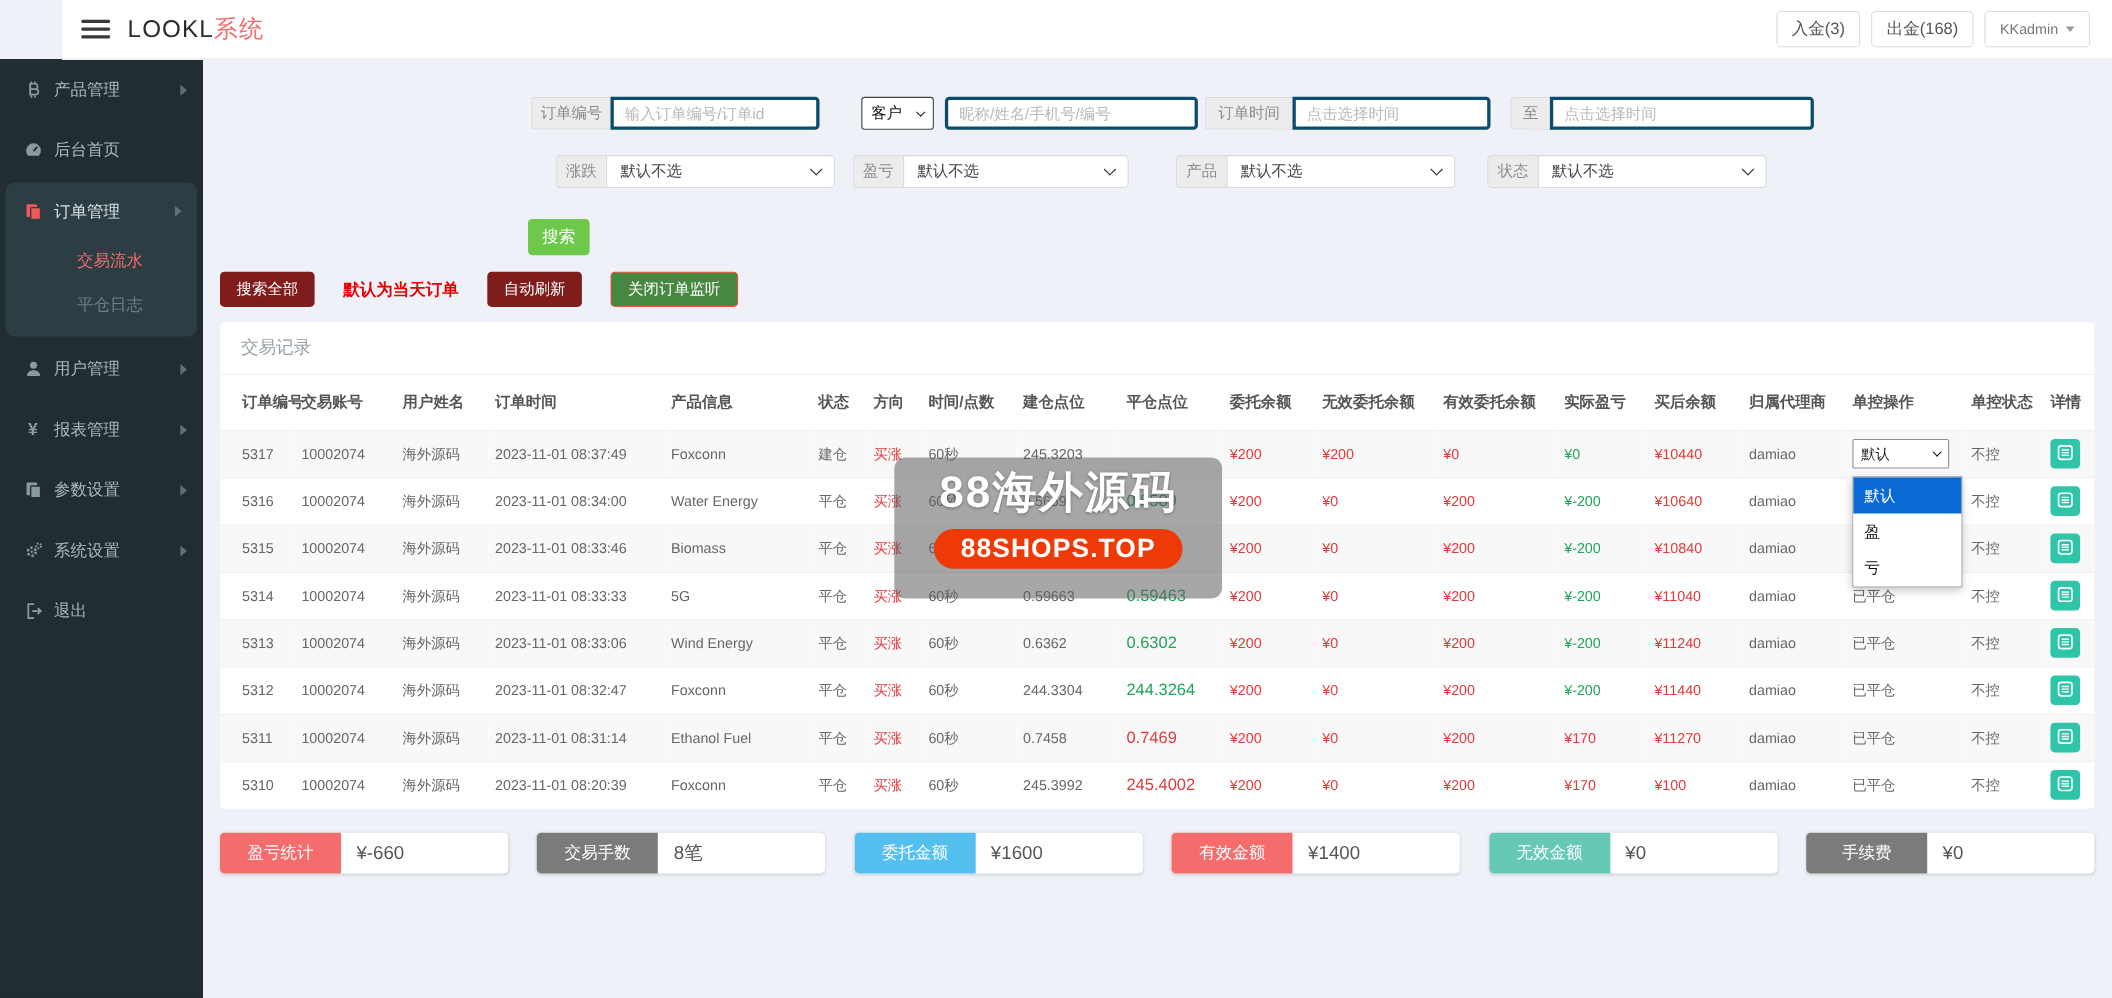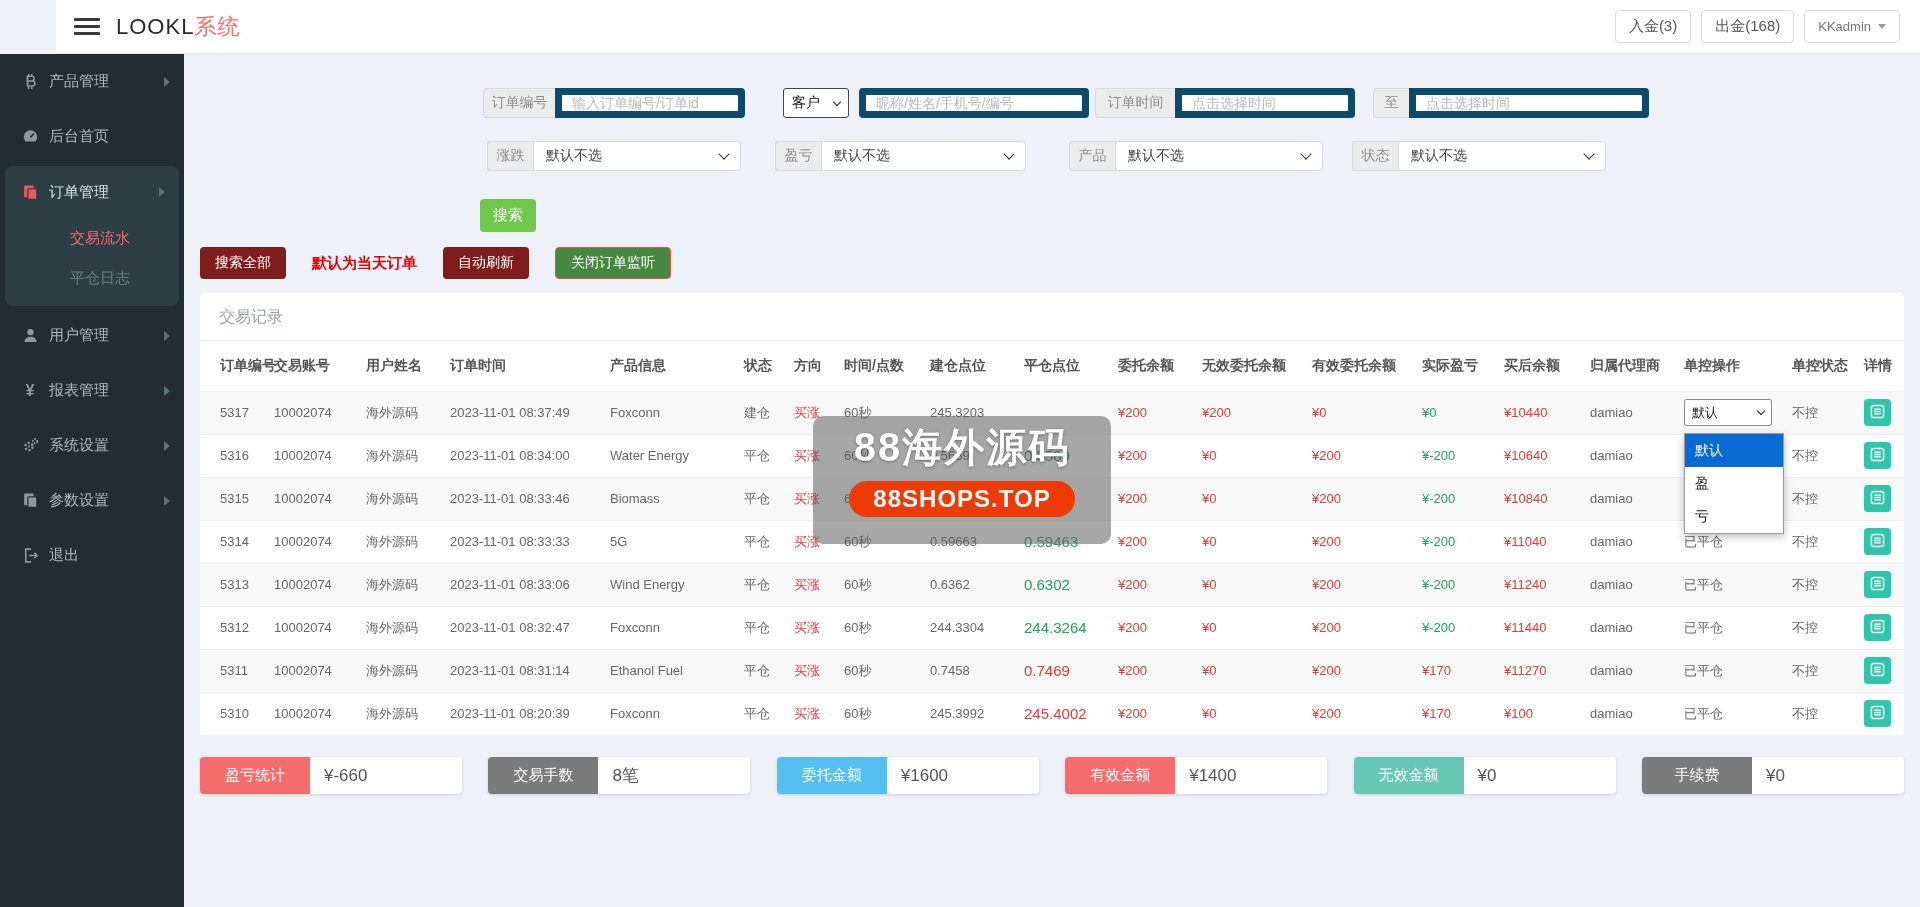--- a/index.html
+++ b/index.html
@@ -37,21 +37,21 @@
   .yen-glyph { font-size:16px; font-weight:bold; }
 
   
   .main { margin-left:184px; padding:54px 16px 0; height:907px; }
   .filter-row { position:relative; height:30px; }
   .fr1 { margin-top:34px; } .fr2 { margin-top:23px; }
   .fgroup { position:absolute; top:0; display:flex; height:30px; }
   .addon { background:#ececec; border:1px solid #d9d9d9; border-right:none;
     border-radius:4px 0 0 4px; color:#8c8c8c; font-size:14px; display:flex;
     align-items:center; justify-content:center; padding:0 10px; white-space:nowrap; }
-  .tinput { border:7px solid #0c4a6e; border-radius:0 4px 4px 0; font-size:14px;
+  .tinput { border:3px solid #0c4a6e; border-radius:0 4px 4px 0; font-size:14px;
     color:#333; padding:0 10px; background:#fff; outline:none; height:30px; }
   .tinput::placeholder { color:#b9b9b9; }
   .win-select { border:1.5px solid #454545; border-radius:3px; background:#fff; height:30px;
     display:flex; align-items:center; justify-content:space-between; padding:0 8px;
     font-size:14px; color:#111; width:66px; margin-right:10px; cursor:pointer; }
   .bsel { border:1px solid #d9d9d9; border-radius:0 4px 4px 0; background:#fff; height:30px;
     display:flex; align-items:center; justify-content:space-between; padding:0 12px;
     font-size:14px; color:#444; cursor:pointer; }
   .chev { width:8px; height:8px; border-right:1.6px solid #333; border-bottom:1.6px solid #333;
     transform:rotate(45deg); margin-top:-4px; }
@@ -176,37 +176,37 @@
     </div>
     <div class="side-item">
       <span class="side-icon">
         <span class="yen-glyph">¥</span>
       </span>
       <span class="side-label">报表管理</span>
       <span class="side-arrow"></span>
     </div>
     <div class="side-item">
       <span class="side-icon">
+        <svg width="17" height="17" viewBox="0 0 16 16">
+          <rect x="2" y="1.5" width="9" height="11" rx="1" fill="currentColor"></rect>
+          <rect x="5.5" y="4.5" width="8.5" height="10" rx="1" fill="currentColor" stroke="#222d32" stroke-width="1.2"></rect>
+        </svg>
+      </span>
+      <span class="side-label">参数设置</span>
+      <span class="side-arrow"></span>
+    </div>
+    <div class="side-item">
+      <span class="side-icon">
         <svg width="17" height="17" viewBox="0 0 16 16" fill="none" stroke="currentColor">
           <circle cx="6.5" cy="9" r="3.4" stroke-width="2.2" stroke-dasharray="2 1.6"></circle>
           <circle cx="6.5" cy="9" r="1" fill="currentColor" stroke="none"></circle>
           <circle cx="12.3" cy="4" r="2.1" stroke-width="1.7" stroke-dasharray="1.5 1.2"></circle>
         </svg>
       </span>
       <span class="side-label">系统设置</span>
-      <span class="side-arrow"></span>
-    </div>
-    <div class="side-item">
-      <span class="side-icon">
-        <svg width="17" height="17" viewBox="0 0 16 16">
-          <rect x="2" y="1.5" width="9" height="11" rx="1" fill="currentColor"></rect>
-          <rect x="5.5" y="4.5" width="8.5" height="10" rx="1" fill="currentColor" stroke="#222d32" stroke-width="1.2"></rect>
-        </svg>
-      </span>
-      <span class="side-label">参数设置</span>
       <span class="side-arrow"></span>
     </div>
     <div class="side-item">
       <span class="side-icon">
         <svg width="17" height="17" viewBox="0 0 16 16" fill="none" stroke="currentColor" stroke-width="1.5">
           <path d="M8.5 2H3.5v12h5"></path>
           <path d="M6.8 8h7.2M11.6 5.4 14.2 8l-2.6 2.6"></path>
         </svg>
       </span>
       <span class="side-label">退出</span>
@@ -229,21 +229,21 @@
     </div>
     <div class="fgroup" style="left:895px">
       <span class="addon" style="width:80px">订单时间</span>
       <input class="tinput" style="width: 180px;" placeholder="点击选择时间">
       <span class="addon" style="width:36px;margin-left:18px;border-radius:4px 0 0 4px">至</span>
       <input class="tinput" style="width: 240px;" placeholder="点击选择时间">
     </div>
   </div>
 
   <div class="filter-row fr2">
-    <div class="fgroup" style="left:287px">
+    <div class="fgroup" style="left:305px">
       <span class="addon" style="width:46px">涨跌</span>
       <div class="bsel" style="width:208px">
           <span>默认不选</span>
           <span class="chev"></span>
         </div>
     </div>
     <div class="fgroup" style="left:575px">
       <span class="addon" style="width:46px">盈亏</span>
       <div class="bsel" style="width:205px">
           <span>默认不选</span>

